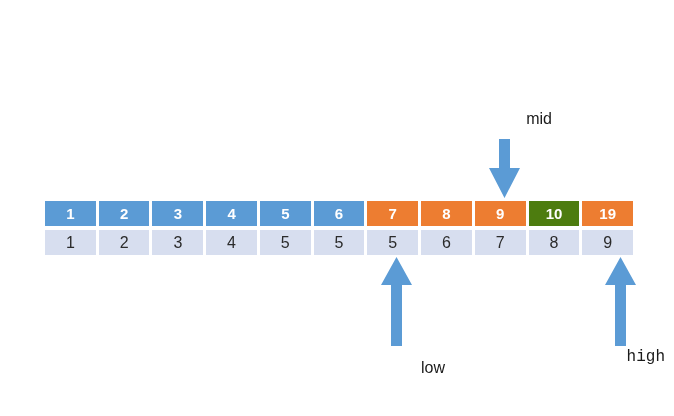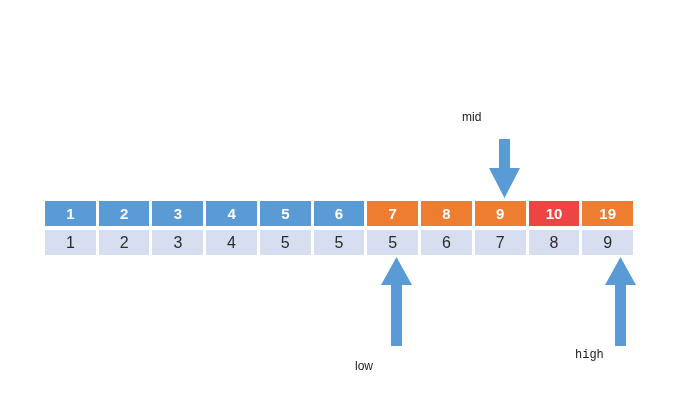--- a/index.html
+++ b/index.html
@@ -32,22 +32,22 @@
     font-weight: 700;
     font-size: 15px;
   }
   .values .cell {
     color: #2b2b2b;
     font-size: 16px;
   }
   .pointer-label {
     position: absolute;
     width: 90px;
-    text-align: left;
-    font-size: 12px;
+    text-align: right;
+    font-size: 16px;
     color: #1a1a1a;
   }
   .label-mid  { left: 462px; top: 110px; }
   .label-low  { left: 355px; top: 359px; }
   .label-high { left: 575px; top: 348px; font-family: Liberation Mono, monospace; }
   .arrow { position: absolute; display: block; }
   .arrow-mid  { left: 489px; top: 139px; width: 31px; height: 59px; }
   .arrow-low  { left: 381px; top: 257px; width: 31px; height: 89px; }
   .arrow-high { left: 605px; top: 257px; width: 31px; height: 89px; }
 </style>
@@ -66,21 +66,21 @@
     <div class="row header">
         <div class="cell" style="background: rgb(91, 155, 213);">1</div>
         <div class="cell" style="background: rgb(91, 155, 213);">2</div>
         <div class="cell" style="background: rgb(91, 155, 213);">3</div>
         <div class="cell" style="background: rgb(91, 155, 213);">4</div>
         <div class="cell" style="background: rgb(91, 155, 213);">5</div>
         <div class="cell" style="background: rgb(91, 155, 213);">6</div>
         <div class="cell" style="background: rgb(237, 125, 49);">7</div>
         <div class="cell" style="background: rgb(237, 125, 49);">8</div>
         <div class="cell" style="background: rgb(237, 125, 49);">9</div>
-        <div class="cell" style="background: #ef4444;">10</div>
+        <div class="cell" style="background: #4d7c0f;">10</div>
         <div class="cell" style="background: rgb(237, 125, 49);">19</div>
       </div>
     <div class="row values">
         <div class="cell" style="background: rgb(215, 222, 239);">1</div>
         <div class="cell" style="background: rgb(215, 222, 239);">2</div>
         <div class="cell" style="background: rgb(215, 222, 239);">3</div>
         <div class="cell" style="background: rgb(215, 222, 239);">4</div>
         <div class="cell" style="background: rgb(215, 222, 239);">5</div>
         <div class="cell" style="background: rgb(215, 222, 239);">5</div>
         <div class="cell" style="background: rgb(215, 222, 239);">5</div>

